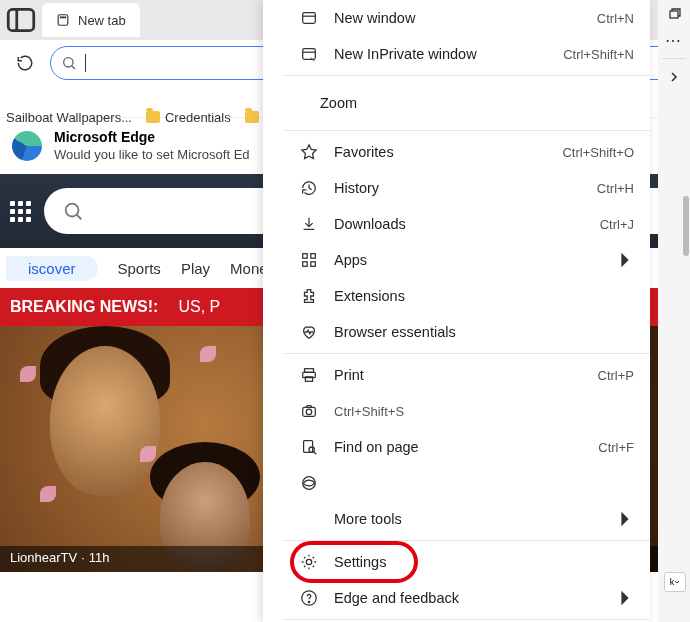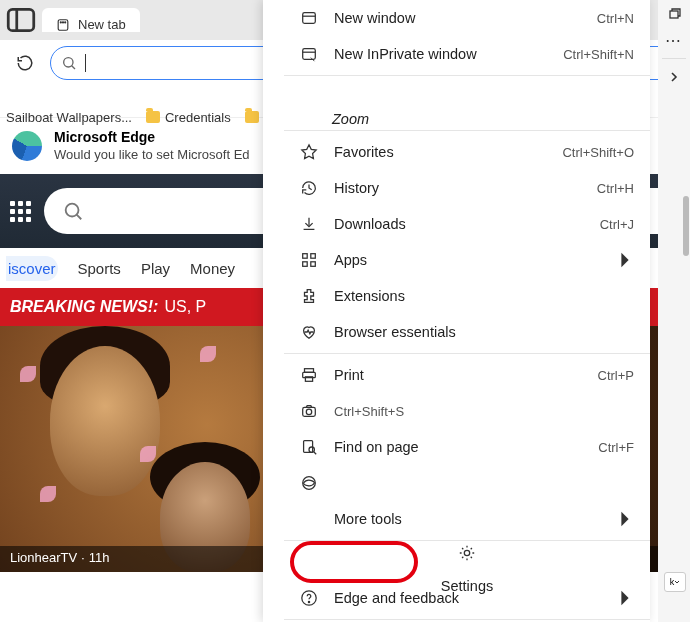--- a/index.html
+++ b/index.html
@@ -1,21 +1,21 @@
 <!DOCTYPE html>
 <html><head>
 <meta charset="utf-8">
 <style>
   * { box-sizing: border-box; margin: 0; padding: 0; font-family: "Segoe UI", Arial, sans-serif; }
   body { width: 690px; height: 622px; overflow: hidden; background: #fff; position: relative; }
 
   
   .titlebar { height: 40px; background: #e8e8e8; display: flex; align-items: center; padding-left: 4px; }
   .tb-icon { width: 34px; height: 34px; display:flex; align-items:center; justify-content:center; color:#333; }
-  .tab { height: 24px; background: #fff; border-radius: 6px 6px 0 0; display:flex; align-items:flex-end; padding:0 14px; margin-left:4px; font-size:13px; color:#333; gap:8px; }
+  .tab { height: 34px; background: #fff; border-radius: 6px 6px 0 0; display:flex; align-items:center; padding:8px 14px; margin-left:4px; font-size:13px; color:#333; gap:8px; }
   .tab svg { width:14px; height:14px; }
 
   .toolbar-row { height:46px; display:flex; align-items:center; padding:0 8px; gap:8px; background:#fff;}
   .reload-btn { width:34px; height:34px; display:flex; align-items:center; justify-content:center; border-radius:4px; }
   .addr { flex:1; height:34px; border:1px solid #3b82f6; border-radius:17px; display:flex; align-items:center; padding:0 10px; gap:8px; color:#666;}
   .addr svg { width:16px; height:16px; color:#666;}
   .addr .caret { width:1px; height:18px; background:#333; }
 
   .bookmarks-row { height:32px; display:flex; align-items:center; padding:0 6px; gap:14px; font-size:13px; background:#fff; border-bottom:1px solid #eee;}
   .bm { display:flex; align-items:center; gap:5px; color:#333;margin-top:31px;}
@@ -26,51 +26,51 @@
   .edge-logo{ width:30px; height:30px; border-radius:50%; background:conic-gradient(#4cc2a0 0 90deg,#2f7bd8 90deg 200deg,#1b5fb0 200deg 300deg,#4cc2a0 300deg 360deg);}
   .promo-text b{ font-size:14px; display:block;}
   .promo-text span{ font-size:13px; color:#444;}
 
   .hero { height:74px; background:linear-gradient(#2a3442,#202a35); display:flex; align-items:center; padding:0 6px; gap:10px;}
   .apps-ico{ width:24px; display:grid; grid-template-columns:repeat(3,5px); grid-template-rows:repeat(3,5px); gap:3px; margin-left:4px;}
   .apps-ico span{ background:#fff; border-radius:1px;}
   .searchbox{ flex:1; height:46px; background:#fff; border-radius:23px; display:flex; align-items:center; padding:0 18px; gap:12px; font-size:17px; color:#8a8a8a;}
 
   .nav-row{ height:40px; background:#fff; display:flex; align-items:center; gap:20px; padding:0 6px; font-size:15px;}
-  .nav-pill{ background:#eaf2fd; color:#2563eb; padding:4px 2px; border-top-right-radius:14px; border-bottom-right-radius:14px;}
+  .nav-pill{ background:#eaf2fd; color:#2563eb; padding:4px 22px; border-top-right-radius:14px; border-bottom-right-radius:14px;}
   .nav-item{color:#333;}
 
   .breaking{ height:38px; background:#d01820; color:#fff; display:flex; align-items:center; padding:0 10px; font-size:16px;}
-  .breaking b{font-style:italic; font-weight:800; margin-right:6px;}
+  .breaking b{font-weight:800; margin-right:20px;}
 
   .content-img{ height:246px; background:radial-gradient(circle at 30% 40%, #b57a3f, #6c3d1b 55%, #2a170a); position:relative; overflow:hidden;}
   .face1{position:absolute; left:50px; top:20px; width:110px; height:150px; background:radial-gradient(circle at 50% 40%,#d9a870,#8b5a30); border-radius:50% 50% 45% 45%;}
   .hair1{position:absolute; left:40px; top:0; width:130px; height:80px; background:#201008; border-radius:50% 50% 30% 30%;}
   .face2{position:absolute; left:160px; bottom:0; width:90px; height:110px; background:radial-gradient(circle at 50% 35%,#caa07a,#7a4d2b); border-radius:50% 50% 40% 40%;}
   .hair2{position:absolute; left:150px; bottom:60px; width:110px; height:70px; background:#1a0d06; border-radius:50%;}
   .petal{position:absolute;width:16px;height:16px;background:#f4a6c8;border-radius:50% 0 50% 0;opacity:.8;}
   .caption{position:absolute; left:0; bottom:0; right:0; height:26px; background:rgba(0,0,0,.55); color:#fff; font-size:13px; padding:4px 10px;}
 
   
   .menu{ position:absolute; top:0; left:263px; width:387px; bottom:0; background:#fff; box-shadow:-2px 0 10px rgba(0,0,0,.15); font-size:14.5px; color:#222; overflow:hidden;padding-left:21px;}
   .mrow{ display:flex; align-items:center; height:36px; padding:0 16px; gap:16px;}
   .mrow .lbl{ flex:1; }
   .mrow .sc{ color:#555; font-size:13px;}
   .mrow svg, .mrow .ic{ width:18px; height:18px; flex:0 0 18px; color:#333;}
   .sep{ height:1px; background:#e5e5e5; margin:3px 0;}
-  .zoom-row{ display:flex; align-items:flex-end; height:48px; padding:0 16px; gap:32px;font-style:italic;}
+  .zoom-row{ display:flex; align-items:center; height:48px; padding:0 16px; gap:20px;}
   .zoom-row .lbl{ width:70px;}
   .zoom-ctrl{ flex:1; display:flex; align-items:center; justify-content:flex-end; gap:20px;}
   .zoom-ctrl .zv{ font-size:14px;}
   .vline{ width:1px; height:24px; background:#ddd;}
   .disabled{ color:#b3b3b3;}
   .disabled svg{ color:#b3b3b3;}
   .indent .ic{ visibility:hidden;}
   .arrow-r{ margin-left:auto;}
-  .highlight{ position:relative;flex-direction:column;}
+  .highlight{ position:relative;}
   .highlight::before{ content:""; position:absolute; left:6px; right:232px; top:-3px; bottom:-3px; border:4px solid #e3000f; border-radius:22px;}
 
   .rightrail{ position:absolute; right:0; top:0; width:32px; bottom:0; background:#f5f5f5; display:flex; flex-direction:column; align-items:center; padding-top:4px; gap:6px;}
   .rightrail .sq{ width:20px; height:20px; display:flex; align-items:center; justify-content:center;}
   .dots{ letter-spacing:2px; font-size:16px; color:#333;}
   .vthumb{ position:absolute; right:1px; top:196px; width:6px; height:60px; background:#bababa; border-radius:3px;}
   .mini-badge{position:absolute; right:4px; bottom:30px; width:22px; height:20px; background:#fff; border:1px solid #ccc; border-radius:3px; font-size:9px; display:flex;align-items:center;justify-content:center;}
 </style>
 </head>
 <body>

